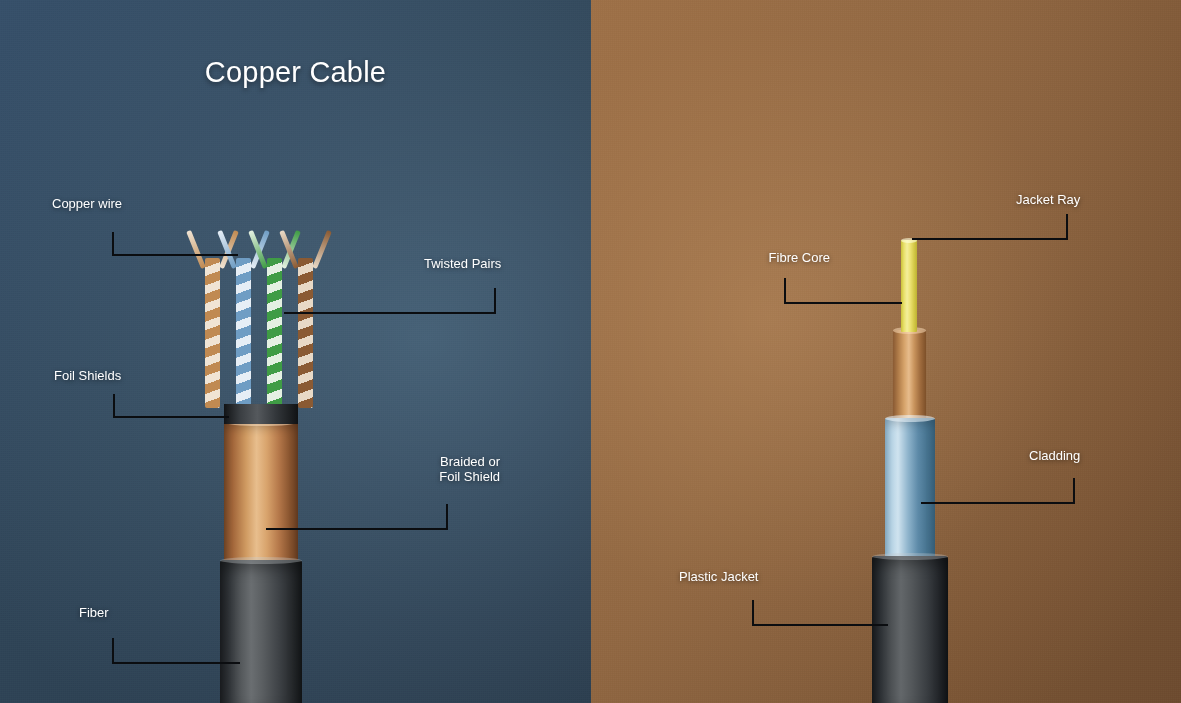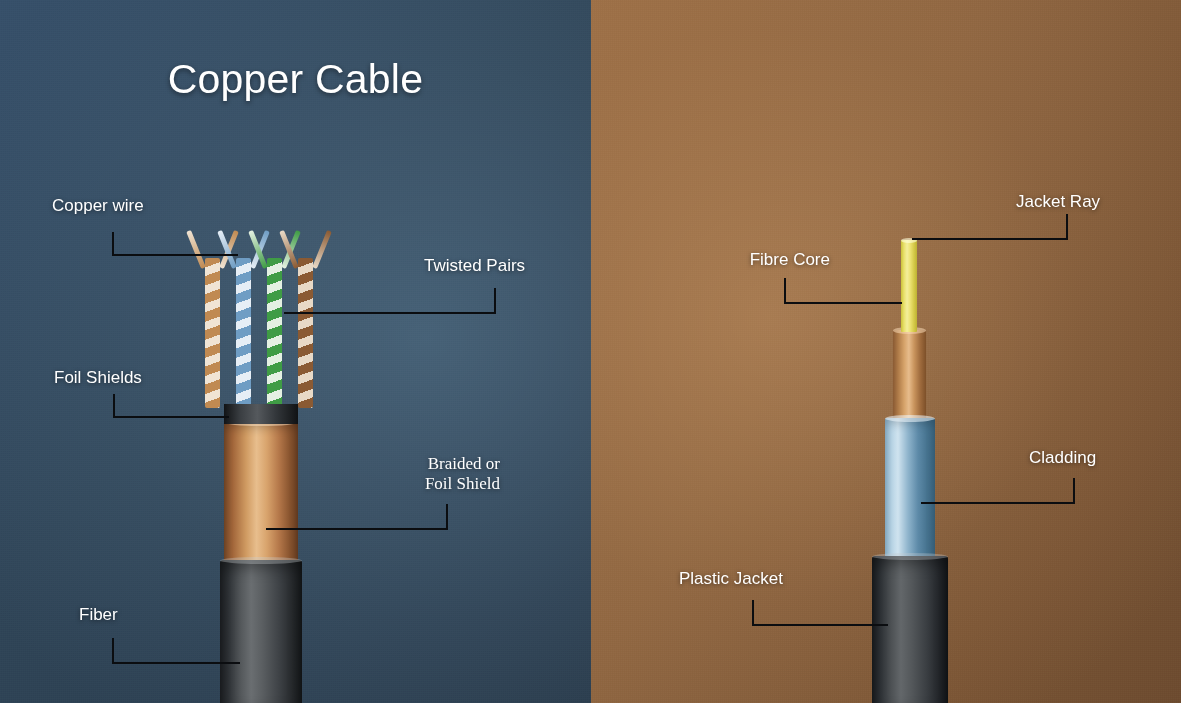--- a/index.html
+++ b/index.html
@@ -47,21 +47,21 @@
       repeating-linear-gradient(90deg, rgba(255,255,255,.03) 0 1px, rgba(0,0,0,.03) 1px 2px);
   }
 
   
   .panel-title {
     position: absolute;
     top: 56px;
     width: 100%;
     text-align: center;
     color: #ffffff;
-    font-size: 41px;
+    font-size: 29px;
     font-weight: 400;
     letter-spacing: .2px;
     text-shadow: 0 2px 5px rgba(0,0,0,.45);
   }
 
   
   #vs-badge {
     position: absolute;
     left: 0; right: 0;
     top: 458px;
@@ -71,21 +71,21 @@
     font-weight: 700;
     letter-spacing: -1px;
     text-shadow: 0 2px 7px rgba(0,0,0,.5);
     z-index: 40;
   }
 
   
   .callout {
     position: absolute;
     color: #ffffff;
-    font-size: 17px;
+    font-size: 13px;
     font-weight: 400;
     line-height: 1.18;
     white-space: pre-line;
     text-shadow: 0 1px 4px rgba(0,0,0,.5);
     z-index: 30;
   }
   .callout.right-align { text-align: right; }
 
   
   .leader {
@@ -283,21 +283,21 @@
     <div class="seg-v" style="left:0; top:0; height:26px;"></div>
     <div class="seg-h" style="left:0; top:24px; width:128px;"></div>
   </div>
 
   <div class="callout" style="left:424px; top:256px;">Twisted Pairs</div>
   <div class="leader" style="left:284px; top:288px; width:212px; height:26px;">
     <div class="seg-h" style="left:0; top:24px; width:212px;"></div>
     <div class="seg-v" style="left:210px; top:0; height:26px;"></div>
   </div>
 
-  <div class="callout right-align" style="left:330px; top:454px; width:170px;font-family:Liberation Serif, serif;">Braided or
+  <div class="callout right-align" style="left:330px; top:454px; width:170px;">Braided or
 Foil Shield</div>
   <div class="leader" style="left:266px; top:504px; width:182px; height:26px;">
     <div class="seg-h" style="left:0; top:24px; width:182px;"></div>
     <div class="seg-v" style="left:180px; top:0; height:26px;"></div>
   </div>
 
   <div class="panel" id="panel-fiber">
     <div class="grain"></div>
   </div>
 

